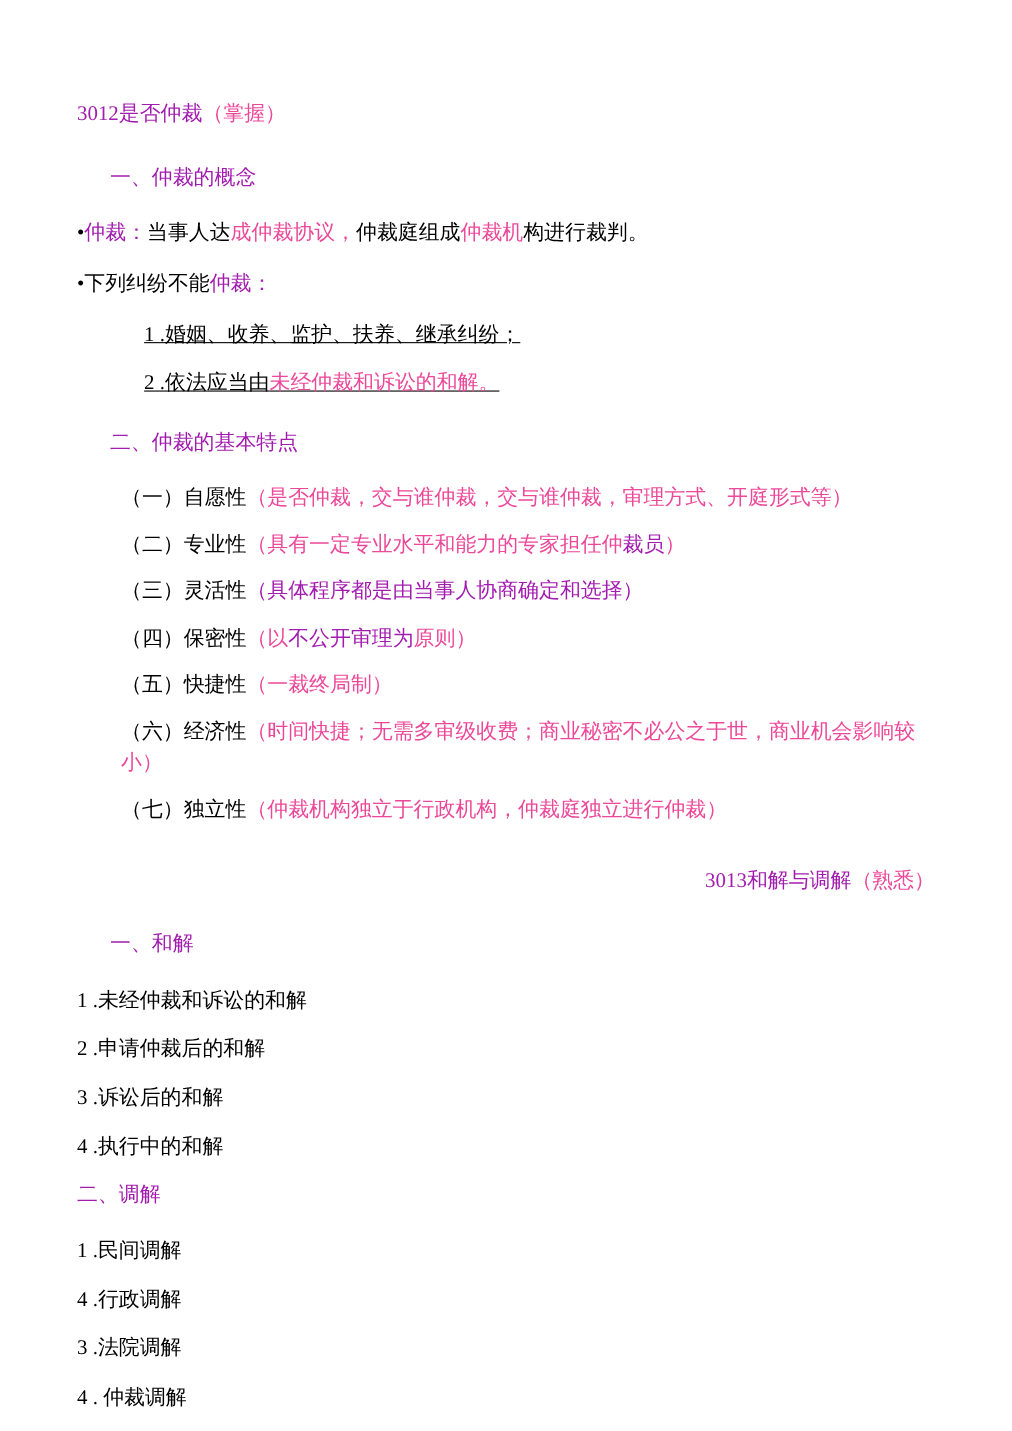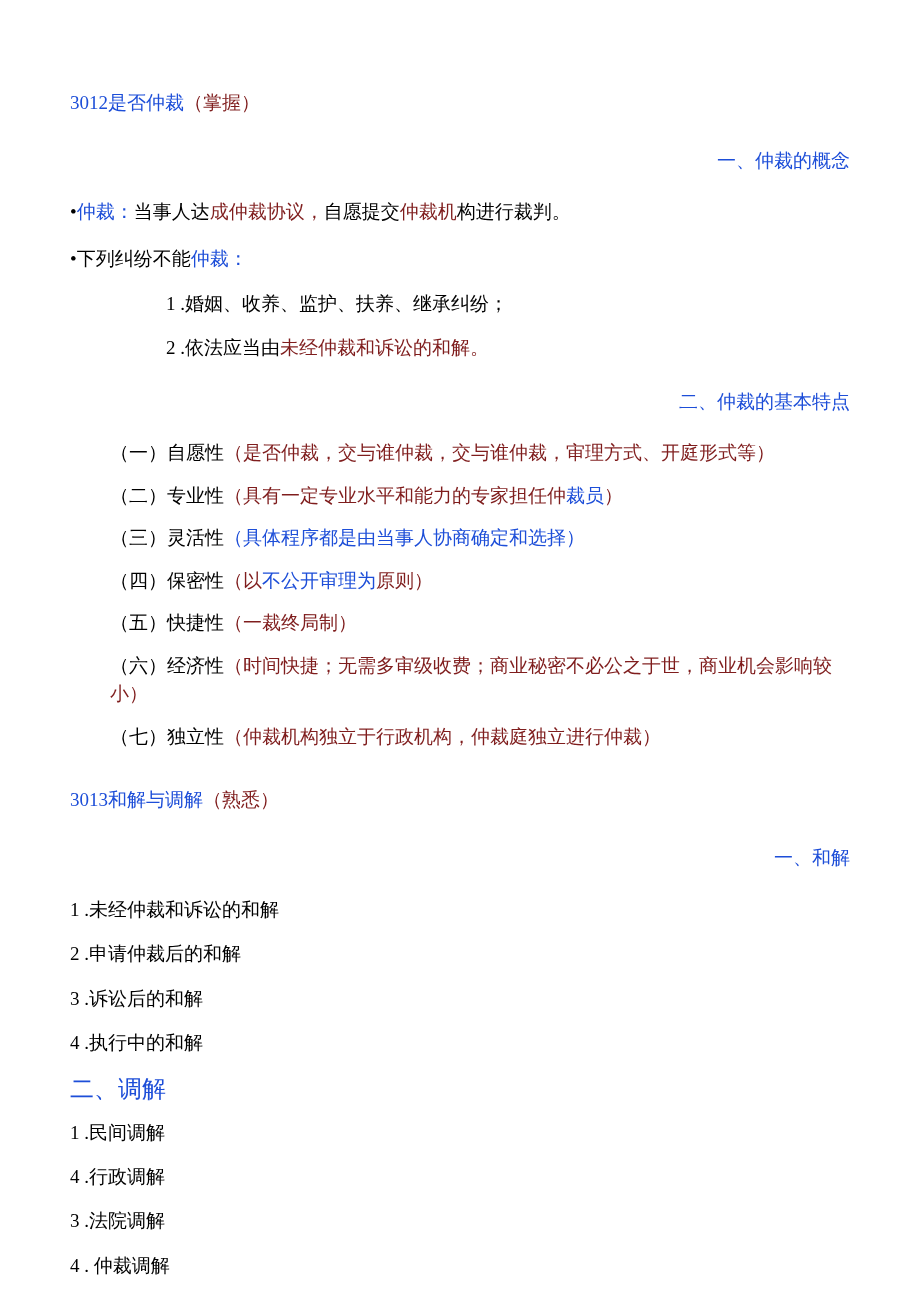--- a/index.html
+++ b/index.html
@@ -8,63 +8,63 @@
       background: #ffffff;
       width: 920px;
       padding: 90px 70px 60px 70px;
       font-size: 19px;
       color: #000;
     }
     .section-title {
       font-size: 19px;
       margin-bottom: 32px;
     }
-    .red { color: #1d4ed8; }
-    .blue { color: #7f1d1d; }
+    .red { color: #a21caf; }
+    .blue { color: #ec4899; }
     .black { color: #000; }
     .sub-heading {
       font-size: 19px;
       margin-bottom: 24px;
       margin-left: 30px;
-      text-align: right;
     }
     .bullet-line {
       margin-bottom: 18px;
       line-height: 1.5;
     }
     .numbered {
-      margin-left: 96px;
+      margin-left: 61px;
       margin-bottom: 18px;
+      text-decoration: underline;
     }
     .feature-line {
       margin-left: 40px;
       margin-bottom: 14px;
       line-height: 1.5;
     }
     .list-line {
       margin-bottom: 14px;
       line-height: 1.6;
     }
-    .gap-top { margin-top: 36px; }
+    .gap-top { margin-top: 36px; text-align: right; }
     .gap-top-sm { margin-top: 28px; font-family: Liberation Mono, monospace; }
-    .two-heading { margin-left: 0; font-size: 24px; margin-bottom: 13px; }
+    .two-heading { margin-left: 0; font-size: 19px; margin-bottom: 24px; }
   </style>
 </head>
 <body>
 
 <div class="section-title">
   <span class="red">3012</span><span class="red">是否仲裁</span><span class="blue">（掌握）</span>
 </div>
 
 <div class="sub-heading">
   <span class="red">一、仲裁的概念</span>
 </div>
 
 <div class="bullet-line">
-  <span class="black">•</span><span class="red">仲裁：</span><span class="black">当事人达</span><span class="blue">成仲裁协议，</span><span class="black">自愿提交</span><span class="blue">仲裁机</span><span class="black">构进行裁判。</span>
+  <span class="black">•</span><span class="red">仲裁：</span><span class="black">当事人达</span><span class="blue">成仲裁协议，</span><span class="black">仲裁庭组成</span><span class="blue">仲裁机</span><span class="black">构进行裁判。</span>
 </div>
 
 <div class="bullet-line">
   <span class="black">•</span><span class="black">下列纠纷不能</span><span class="red">仲裁：</span>
 </div>
 
 <div class="numbered">
   <span class="black">1 .婚姻、收养、监护、扶养、继承纠纷；</span>
 </div>
 <div class="numbered">

